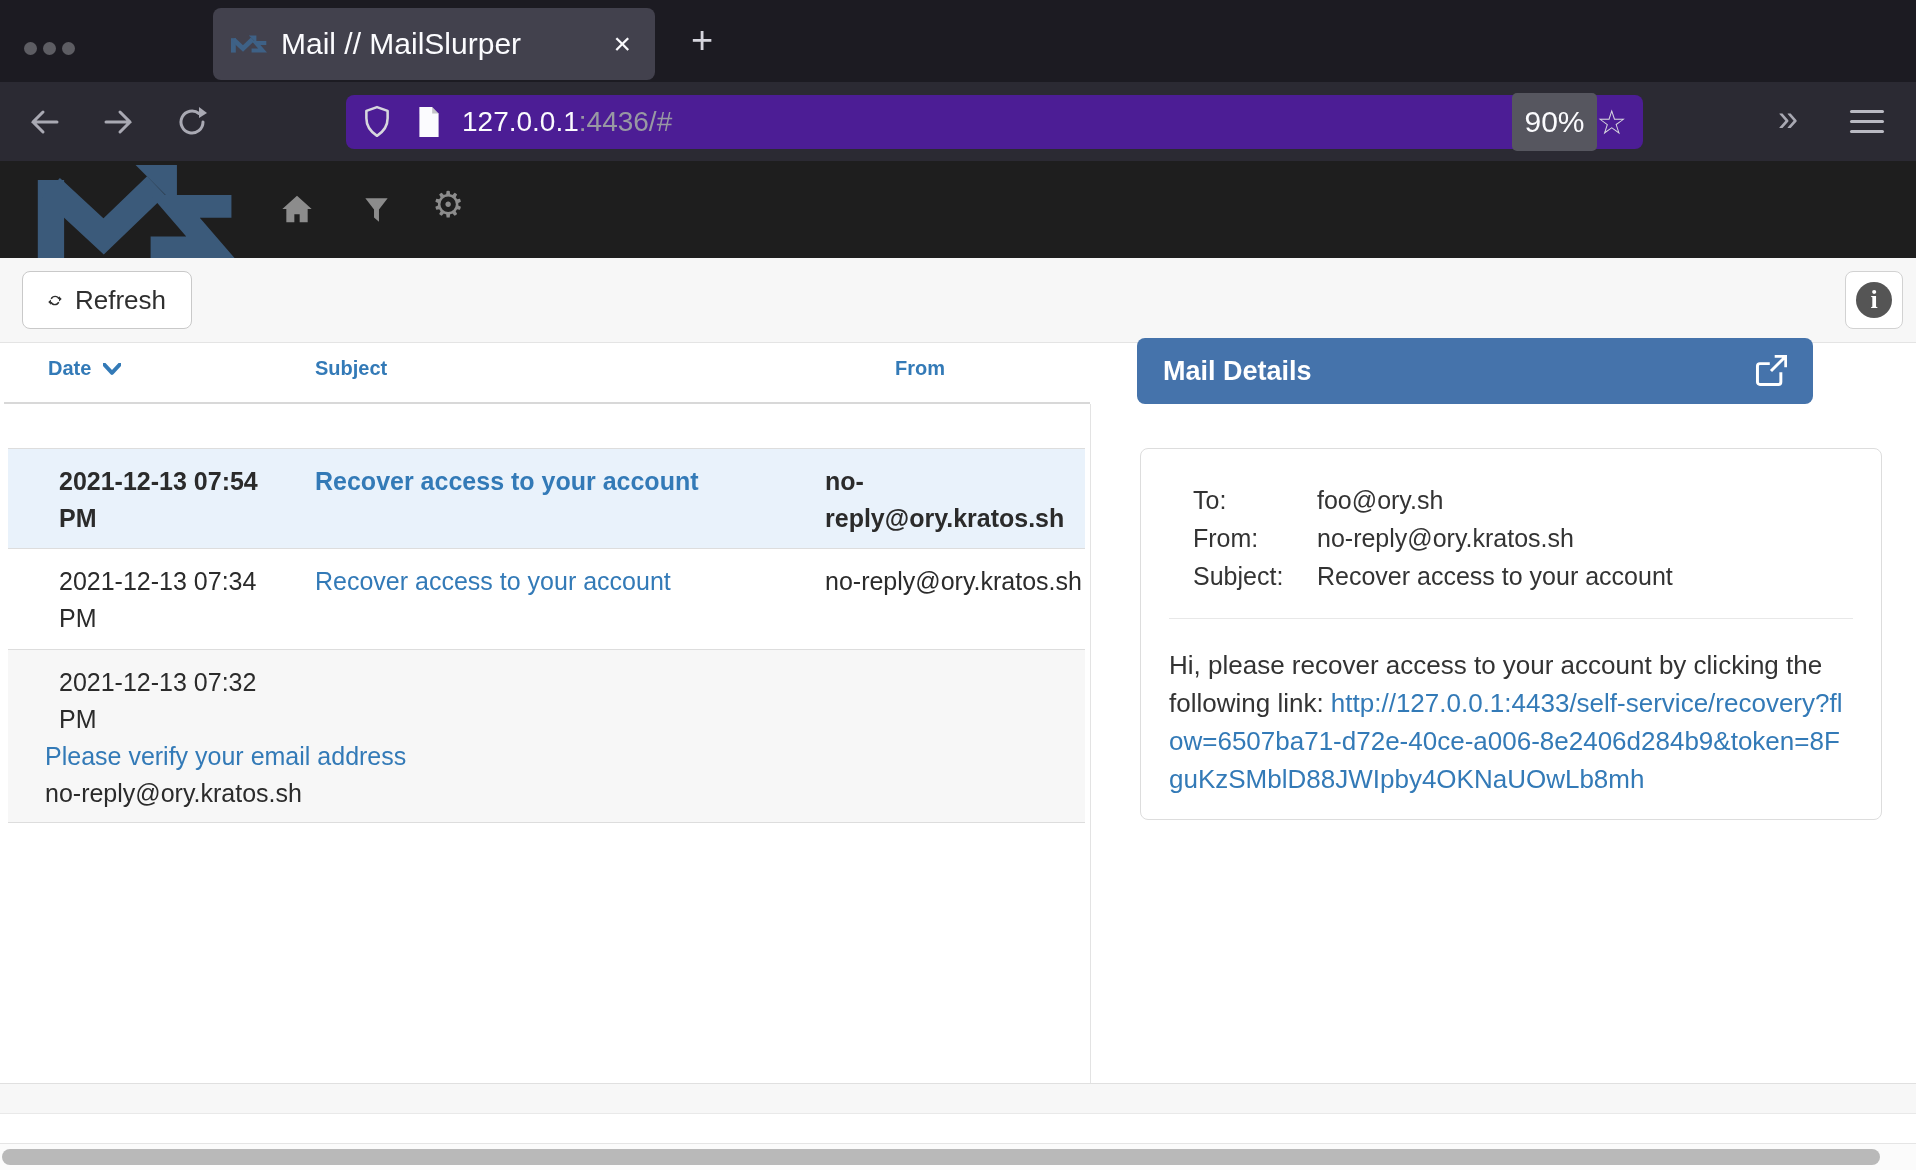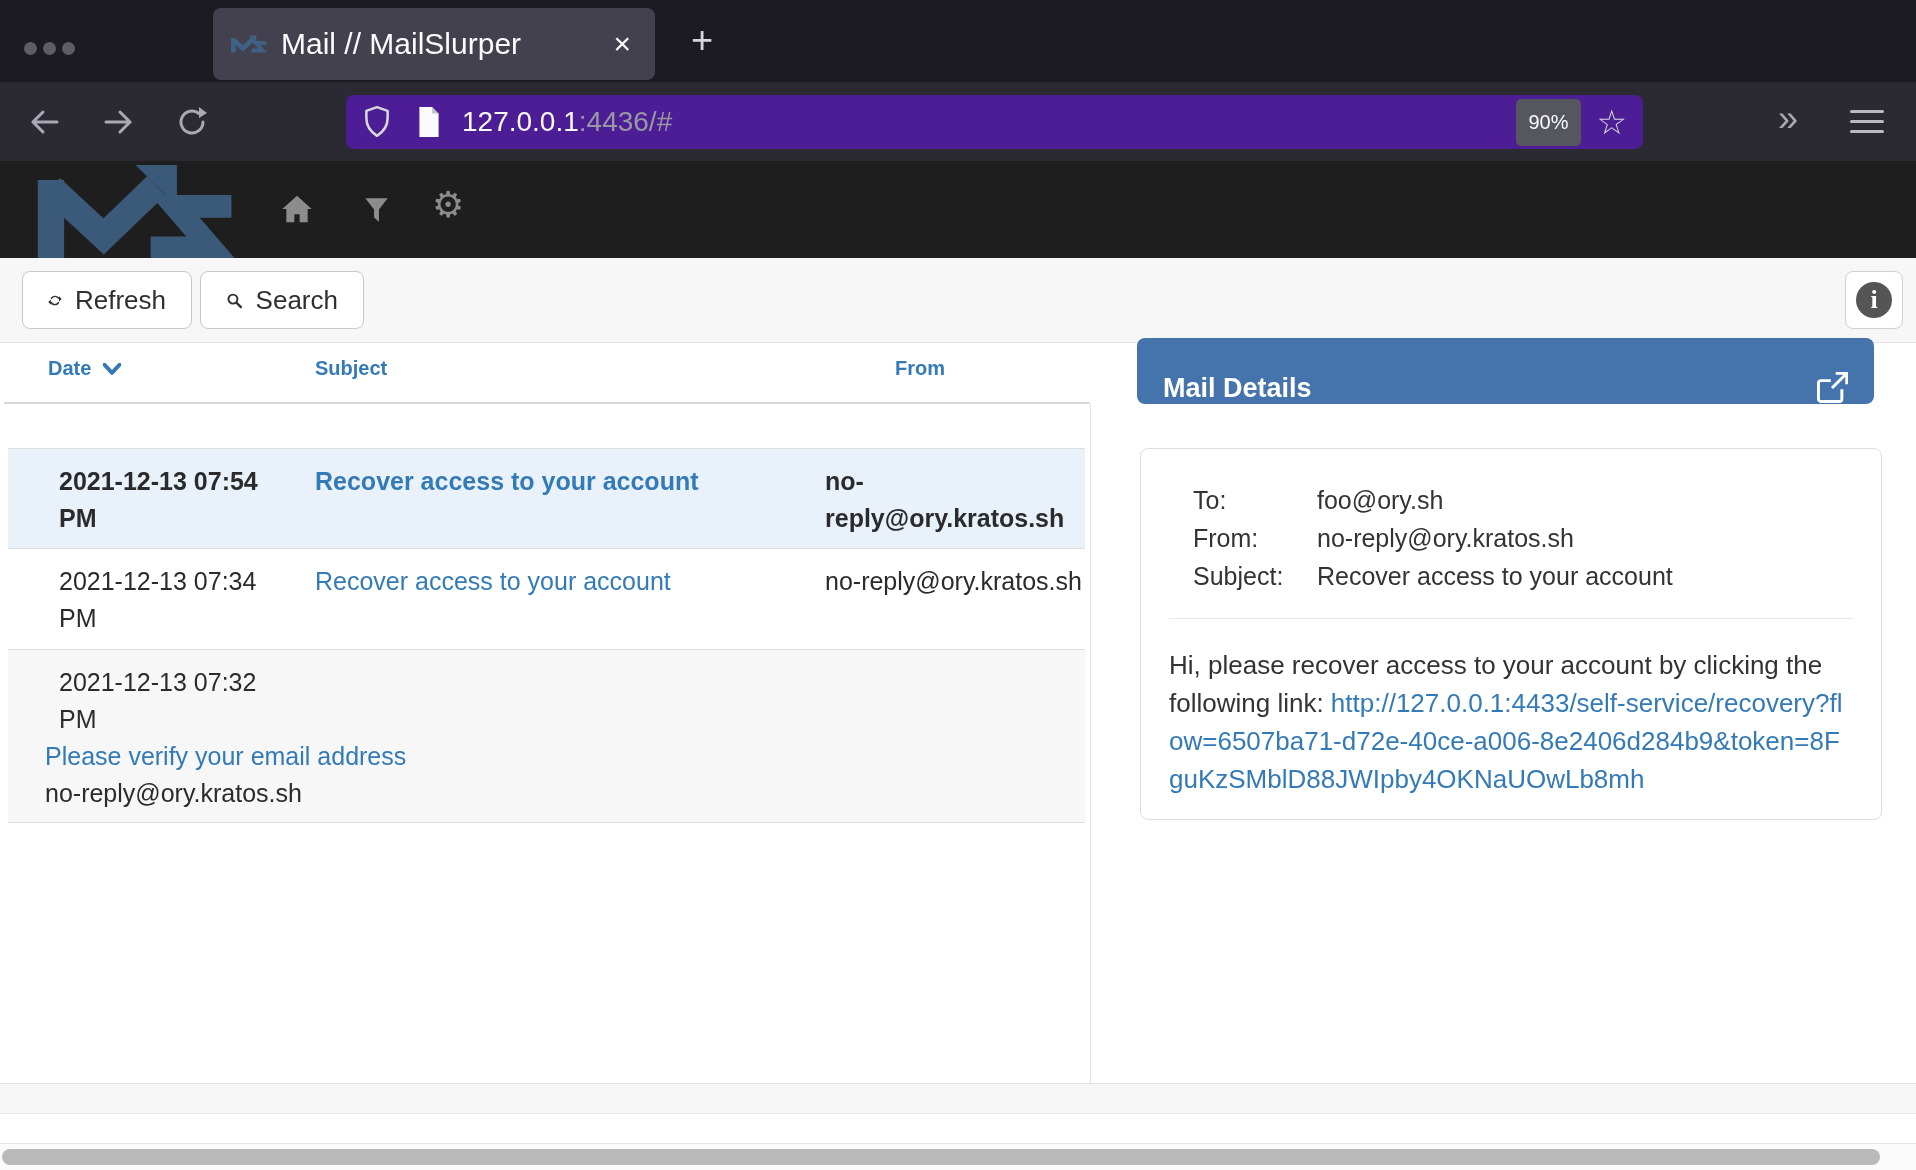--- a/index.html
+++ b/index.html
@@ -18,22 +18,22 @@
   .newtab { position:absolute; left:678px; top:16px; width:48px; height:48px; color:#d5d5dd;
             font-size:38px; display:flex; align-items:center; justify-content:center; }
 
   #navbar { position:absolute; left:0; top:82px; width:1916px; height:79px; background:#2b2a33; }
   .nav-ic { position:absolute; top:24px; width:32px; height:32px; }
   .urlpill { position:absolute; left:346px; top:13px; width:1297px; height:54px; background:#4c1d95;
              border-radius:8px; display:flex; align-items:center; padding:0 16px; }
   .url-text { font-size:28px; margin-left:20px; white-space:nowrap; }
   .url-host { color:#fbfbfe; }
   .url-rest { color:#9898a3; }
-  .zoom-badge { background:#56565f; color:#fbfbfe; font-size:20px; border-radius:5px;
-                padding:12px 12px; margin-right:16px; }
+  .zoom-badge { background:#56565f; color:#fbfbfe; font-size:30px; border-radius:5px;
+                padding:12px 12px; }
   .star { color:#d7d7de; font-size:34px; line-height:34px; }
   .chevrons { position:absolute; left:1778px; top:16px; color:#a9a9b3; font-size:36px; }
   .hamburger { position:absolute; left:1850px; top:28px; width:34px; }
   .hamburger i { display:block; height:3px; background:#b9b9c2; margin-bottom:7px; border-radius:2px; }
 
   
   #appheader { position:absolute; left:0; top:161px; width:1916px; height:97px; background:#1e1e1e; }
   .logo { position:absolute; left:34px; top:4px; }
   .hdr-ic { position:absolute; top:33px; }
 
@@ -63,22 +63,22 @@
   .mrow.first { border-top:1px solid #ddd; }
   .mrow.selected { background:#e9f2fb; font-weight:bold; }
   .mrow.striped { background:#f7f7f7;flex-direction:column; }
   .c-date { width:270px; padding-left:51px; }
   .c-subj { width:510px; padding-left:37px; }
   .c-from { flex:1; padding-left:37px; }
   .link { color:#337ab7; text-decoration:none; cursor:pointer; }
   .vdivider { position:absolute; left:1090px; top:61px; width:1px; height:679px; background:#e3e3e3; }
 
   
-  #details-head { position:absolute; left:1137px; top:-5px; width:737px; height:66px;
-                  background:#4573ab; border-radius:8px; display:flex; align-items:flex-end;
+  #details-head { position:absolute; left:1137px; top:-5px; width:676px; height:66px;
+                  background:#4573ab; border-radius:8px; display:flex; align-items:center;
                   padding:0 26px; }
   #details-head .ttl { color:#fff; font-weight:bold; font-size:27px; flex:1; }
   #details-card { position:absolute; left:1140px; top:105px; width:742px; height:372px;
                   background:#fff; border:1px solid #ddd; border-radius:8px; padding:32px 28px; }
   .meta-row { display:flex; font-size:25px; line-height:38px; color:#333; }
   .meta-label { width:124px;margin-left:24px; }
   .meta-hr { border:none; border-top:1px solid #e8e8e8; margin:23px 0 0 0; }
   .mail-body { margin-top:27px; font-size:26px; line-height:38px; color:#333; }
   .mail-body .link { word-break:break-all; }
 
@@ -166,27 +166,20 @@
 <div id="toolbar2">
   <div class="btn" id="btn-refresh">
     <svg width="27" height="27" viewBox="-1 0 26 24">
       <path d="M19.5 9 A8 8 0 0 0 5 9" fill="none" stroke="#2f2f2f" stroke-width="2.6"></path>
       <polygon points="19.5,4 19.5,14 24.5,9" fill="#2f2f2f"></polygon>
       <path d="M4.5 15 A8 8 0 0 0 19 15" fill="none" stroke="#2f2f2f" stroke-width="2.6"></path>
       <polygon points="4.5,10 4.5,20 -0.5,15" fill="#2f2f2f"></polygon>
     </svg>
     <span>Refresh</span>
   </div>
-  <div class="btn" id="btn-search">
-    <svg width="27" height="27" viewBox="0 0 24 24">
-      <circle cx="10" cy="10" r="6.5" fill="none" stroke="#2f2f2f" stroke-width="2.8"></circle>
-      <path d="M15 15 L21.5 21.5" stroke="#2f2f2f" stroke-width="3.4" stroke-linecap="round"></path>
-    </svg>
-    <span>Search</span>
-  </div>
   <div id="btn-info">
     <span class="info-circle">i</span>
   </div>
 </div>
 
 <div id="content">
 
   <div class="col-head" style="left:48px">
     <span>Date</span>
     <svg width="18" height="12" viewBox="0 0 14 9">

